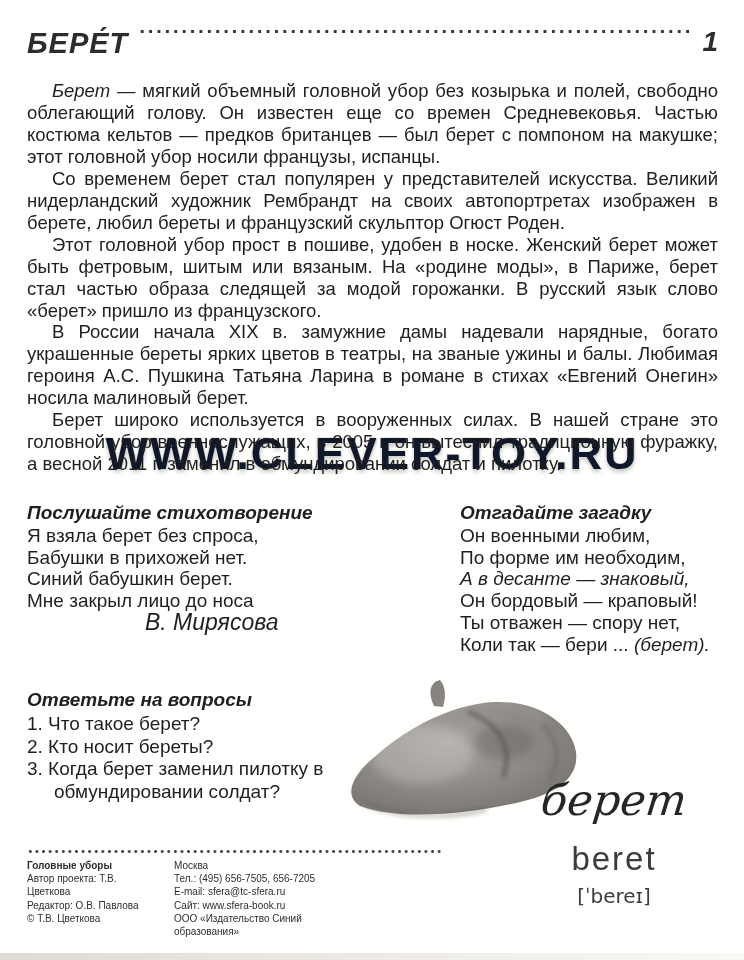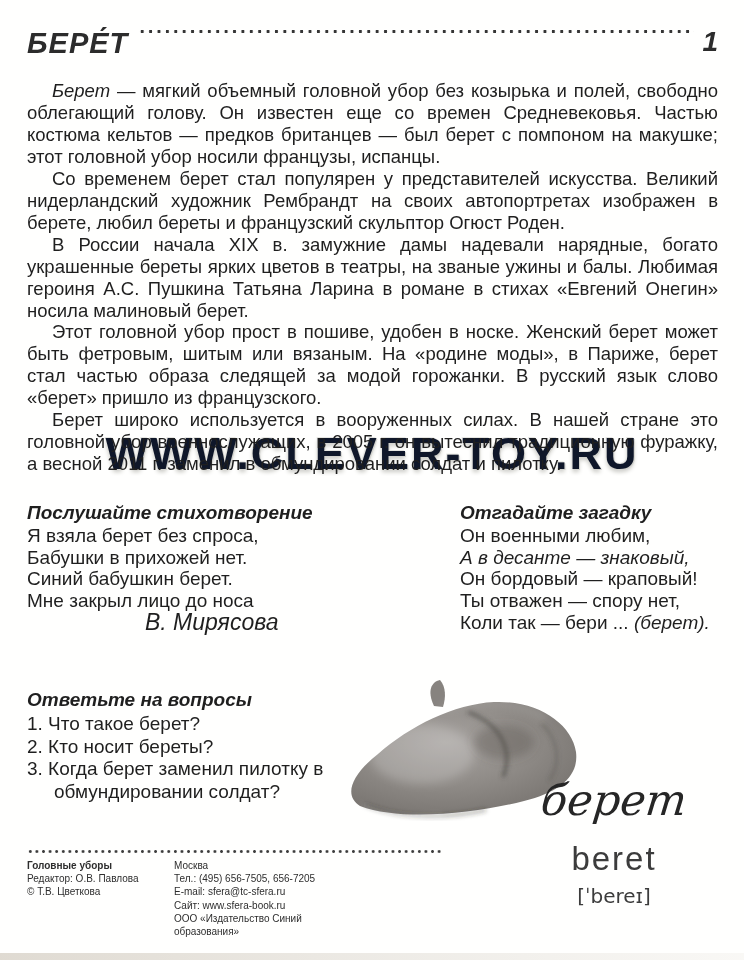--- a/index.html
+++ b/index.html
@@ -129,37 +129,38 @@
 
   <div class="title-row">
     <span class="doc-title">БЕРЕ́Т</span>
     <span class="leader"></span>
     <span class="page-num">1</span>
   </div>
 
   <div class="article">
     <p><span class="ital">Берет</span><span> — мягкий объемный головной убор без козырька и полей, свободно облегающий голову. Он известен еще со времен Средневековья. Частью костюма кельтов — предков британцев — был берет с помпоном на макушке; этот головной убор носили французы, испанцы.</span></p>
     <p>Со временем берет стал популярен у представителей искусства. Великий нидерландский художник Рембрандт на своих автопортретах изображен в берете, любил береты и французский скульптор Огюст Роден.</p>
+    <p>Этот головной убор прост в пошиве, удобен в носке. Женский берет может быть фетровым, шитым или вязаным. На «родине моды», в Париже, берет стал частью образа следящей за модой горожанки. В русский язык слово «берет» пришло из французского.</p>
     <p>В России начала XIX в. замужние дамы надевали нарядные, богато украшенные береты ярких цветов в театры, на званые ужины и балы. Любимая героиня А.С. Пушкина Татьяна Ларина в романе в стихах «Евгений Онегин» носила малиновый берет.</p>
-    <p>Этот головной убор прост в пошиве, удобен в носке. Женский берет может быть фетровым, шитым или вязаным. На «родине моды», в Париже, берет стал частью образа следящей за модой горожанки. В русский язык слово «берет» пришло из французского.</p>
     <p>Берет широко используется в вооруженных силах. В нашей стране это головной убор военнослужащих, в 2005 г. он вытеснил традиционную фуражку, а весной 2011 г. заменил в обмундировании солдат и пилотку.</p>
   </div>
 
   <div class="cols">
     <div class="col-left">
       <div class="sec-heading">Послушайте стихотворение</div>
       <div class="line">Я взяла берет без спроса,</div>
       <div class="line">Бабушки в прихожей нет.</div>
       <div class="line">Синий бабушкин берет.</div>
       <div class="line">Мне закрыл лицо до носа</div>
       <div class="poem-author">В. Мирясова</div>
     </div>
     <div class="col-right">
       <div class="sec-heading">Отгадайте загадку</div>
       <div class="line">Он военными любим,</div>
+      <div class="line">По форме им необходим,</div>
       <div class="line ital">А в десанте — знаковый,</div>
       <div class="line">Он бордовый — краповый!</div>
       <div class="line">Ты отважен — спору нет,</div>
       <div class="line"><span>Коли так — бери ... </span><span class="ital">(берет).</span></div>
     </div>
   </div>
 
   <div class="questions">
     <div class="sec-heading">Ответьте на вопросы</div>
     <div class="q">1. Что такое берет?</div>
@@ -173,20 +174,21 @@
   <div class="vocab-script">берет</div>
   <div class="vocab-latin">beret</div>
   <div class="vocab-ipa">[ˈbereɪ]</div>
 </div>
 
 <div class="footer">
   <div class="footer-dots"></div>
   <div class="footer-cols">
     <div class="f-col1">
       <div class="f-line f-bold">Головные уборы</div>
+      <div class="f-line">Автор проекта: Т.В. Цветкова</div>
       <div class="f-line">Редактор: О.В. Павлова</div>
       <div class="f-line">© Т.В. Цветкова</div>
     </div>
     <div class="f-col2">
       <div class="f-line">Москва</div>
       <div class="f-line">Тел.: (495) 656-7505, 656-7205</div>
       <div class="f-line">E-mail: sfera@tc-sfera.ru</div>
       <div class="f-line">Сайт: www.sfera-book.ru</div>
       <div class="f-line">ООО «Издательство Синий образования»</div>
     </div>

